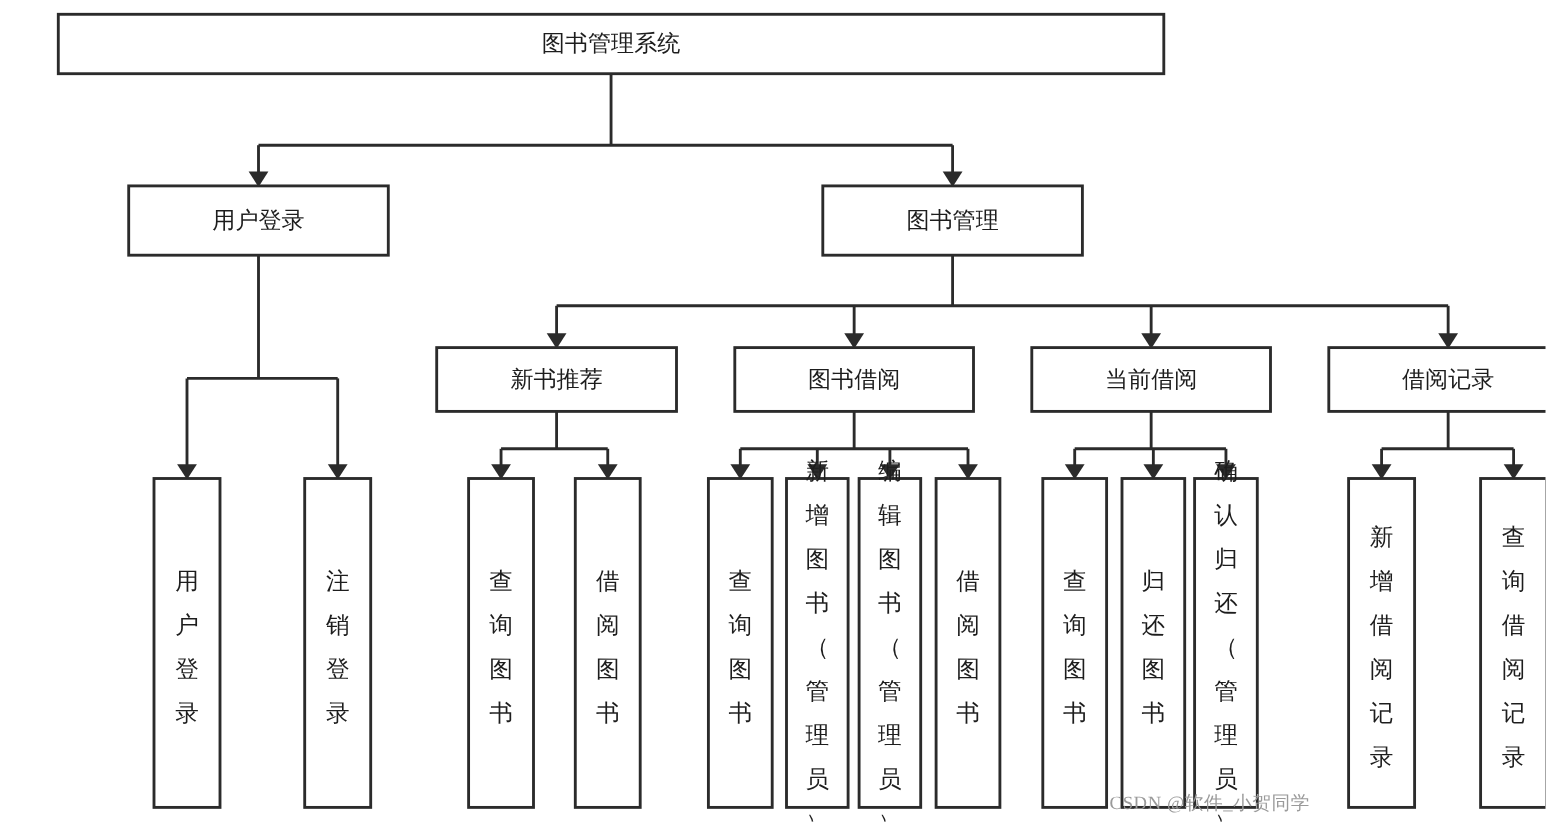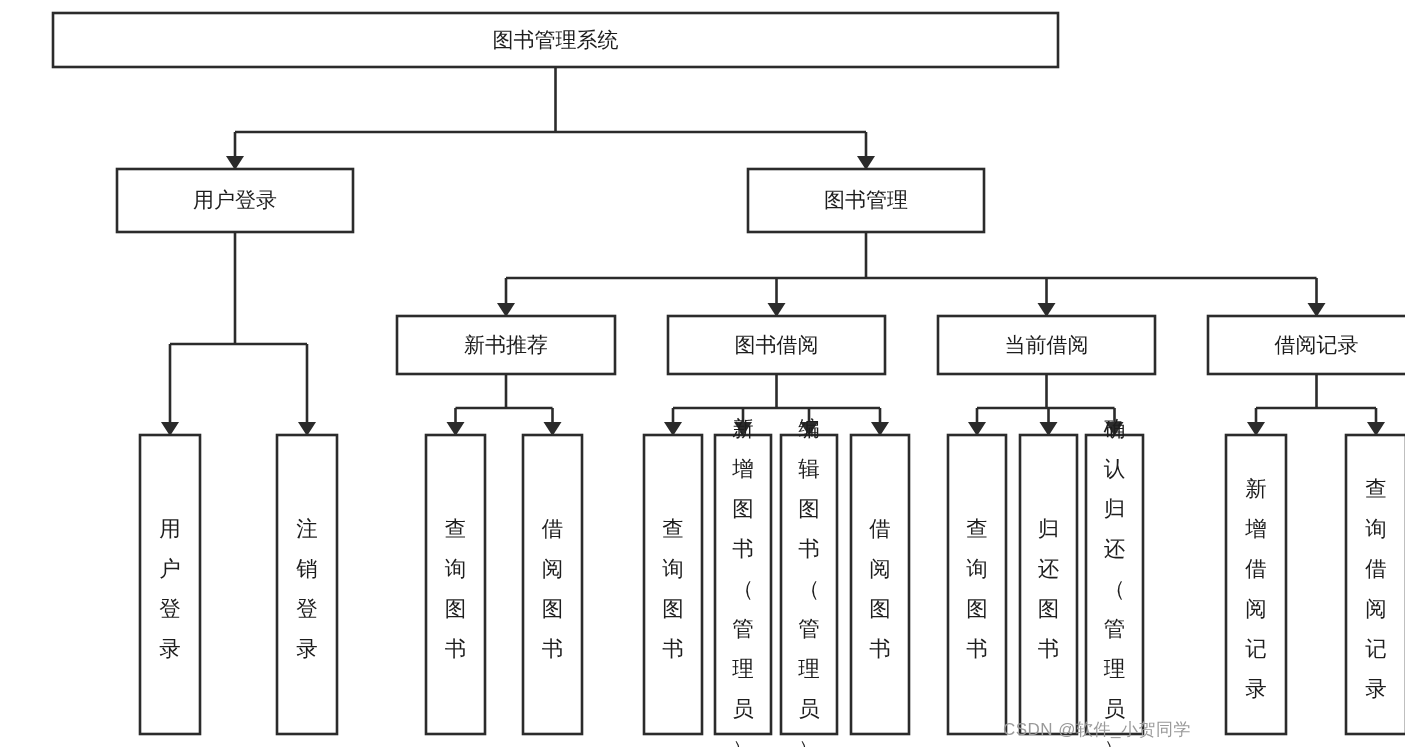--- a/index.html
+++ b/index.html
@@ -51,21 +51,21 @@
   .node-label-v {
     font-family: "Liberation Sans", "DejaVu Sans", sans-serif;
     fill: #1d1d1d;
     font-size: 21.5px;
     text-anchor: middle;
   }
   .watermark {
     position: absolute;
     right: 12px;
     bottom: 6px;
-    font-family: Liberation Sans, sans-serif;
+    font-family: Liberation Serif, serif;
     font-size: 17px;
     color: #9a9a9a;
     letter-spacing: 0.5px;
     white-space: nowrap;
     user-select: none;
   }
 </style>
 </head>
 <body>
 

